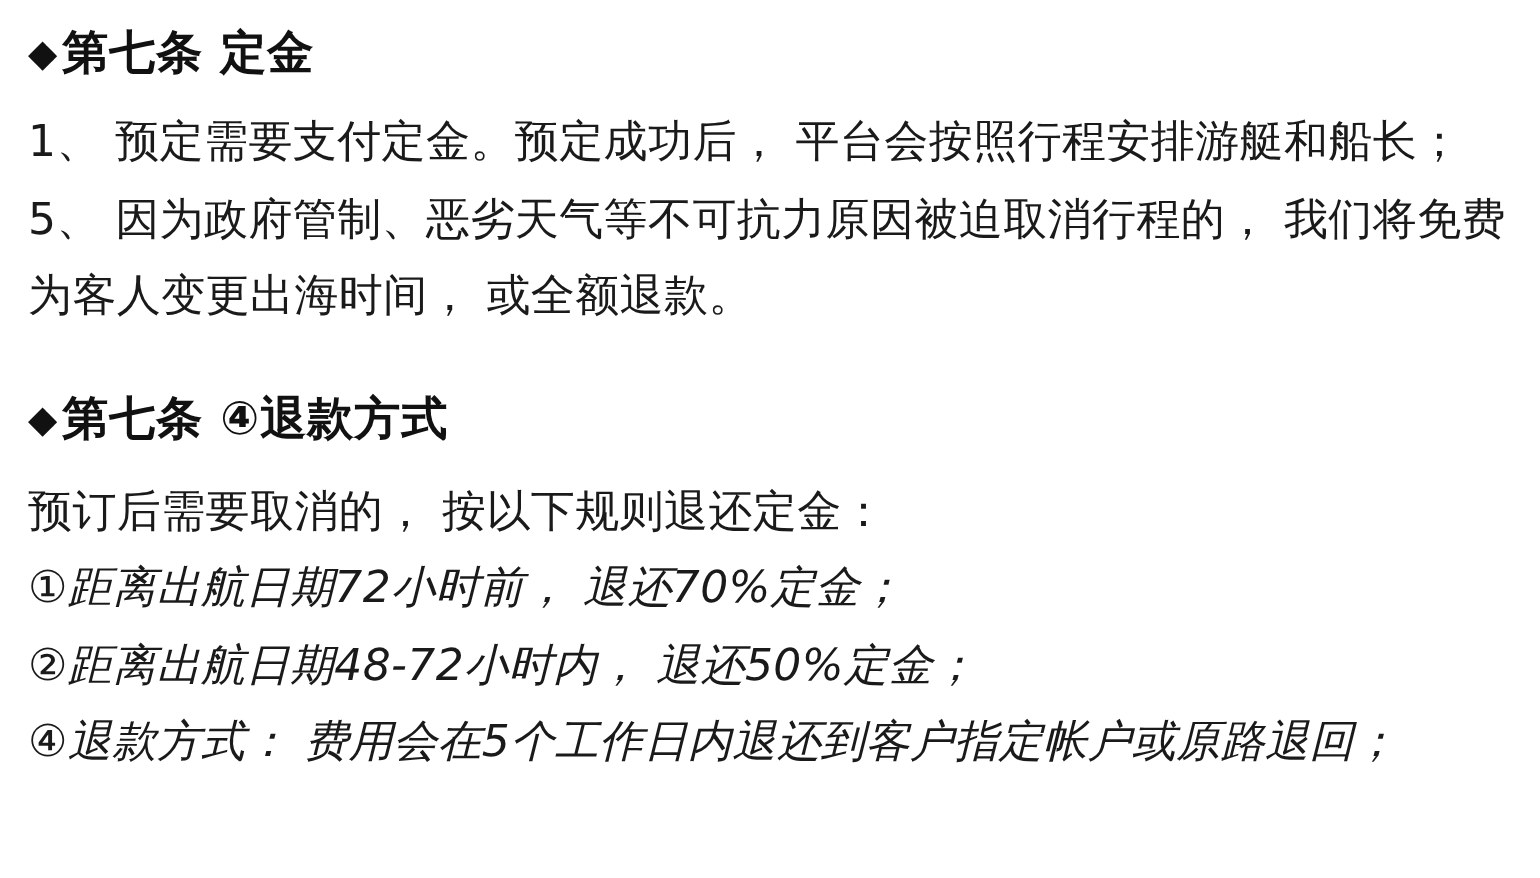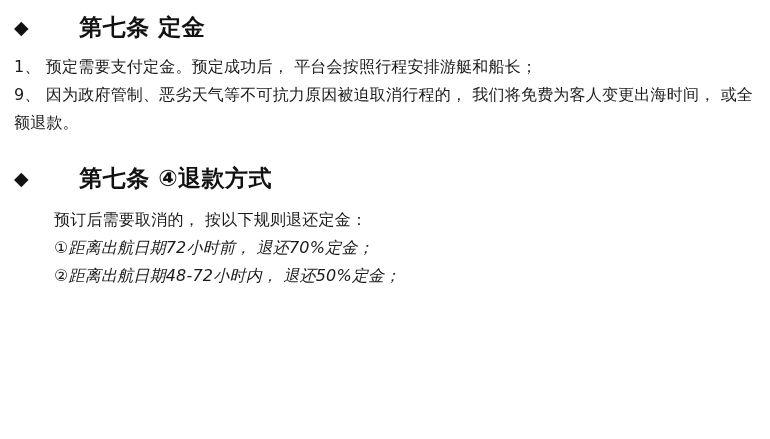--- a/index.html
+++ b/index.html
@@ -37,43 +37,41 @@
   .diamond-icon {
     font-size: 19px;
     line-height: 1;
     margin-right: 2px;
     color: #111111;
     position: relative;
     top: -1px;
   }
   .heading-text {
     white-space: pre;
-    margin-left: 48px;
   }
   .body-block {
-    font-size: 16px;
+    font-size: 22px;
     line-height: 1.75;
     color: #1a1a1a;
   }
   .body-line {
     white-space: pre-wrap;
     letter-spacing: 0.2px;
   }
   .section-one {
     margin-top: 2px;
   }
   .section-one .body-block {
     margin-top: 10px;
   }
   .section-two {
     margin-top: 26px;
   }
   .section-two .body-block {
     margin-top: 12px;
-    margin-left: 40px;
   }
   .section-two .section-heading {
     margin-bottom: 2px;
   }
   .list-line {
     white-space: pre-wrap;
     letter-spacing: 0.2px;
     font-style: italic;
   }
 </style>
@@ -82,29 +80,30 @@
 
 <div class="page">
 
   <div class="section section-one">
     <div class="section-heading">
       <span class="diamond-icon">◆</span>
       <span class="heading-text">第七条 定金</span>
     </div>
     <div class="body-block">
       <div class="body-line">1、 预定需要支付定金。预定成功后， 平台会按照行程安排游艇和船长；</div>
-      <div class="body-line">9、 因为政府管制、恶劣天气等不可抗力原因被迫取消行程的， 我们将免费为客人变更出海时间， 或全额退款。</div>
+      <div class="body-line">5、 因为政府管制、恶劣天气等不可抗力原因被迫取消行程的， 我们将免费为客人变更出海时间， 或全额退款。</div>
     </div>
   </div>
 
   <div class="section section-two">
     <div class="section-heading">
       <span class="diamond-icon">◆</span>
       <span class="heading-text">第七条 ④退款方式</span>
     </div>
     <div class="body-block">
       <div class="body-line">预订后需要取消的， 按以下规则退还定金：</div>
       <div class="list-line">①距离出航日期72小时前， 退还70%定金；</div>
       <div class="list-line">②距离出航日期48-72小时内， 退还50%定金；</div>
+      <div class="list-line">④退款方式： 费用会在5个工作日内退还到客户指定帐户或原路退回；</div>
     </div>
   </div>
 
 </div>
 
 </body></html>

